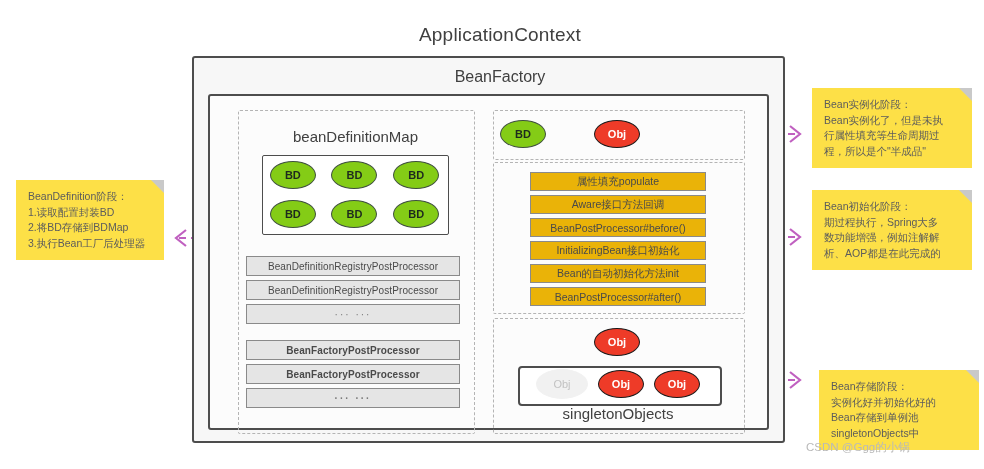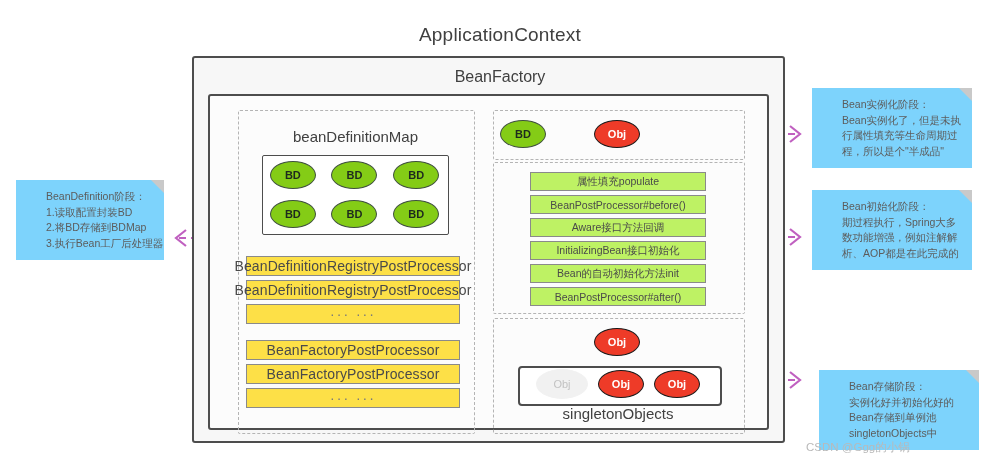--- a/index.html
+++ b/index.html
@@ -62,32 +62,32 @@
     font-size:11px;font-weight:bold;border-radius:50%;
   }
   .ell-bd{width:44px;height:26px;background:#84cc16;border:1.6px solid #3f4f40;color:#1e2a1e;}
   .ell-obj{width:44px;height:26px;background:#ee3b28;border:1.8px solid #1a1a1a;color:#ffffff;}
   .ell-ghost{width:50px;height:28px;background:#f1f1f1;border:1.5px solid #f1f1f1;color:#c2c2c2;font-weight:normal;}
 
   
   .plist{position:absolute;left:246px;top:256px;width:214px;}
   .prow{
     box-sizing:border-box;width:214px;height:20px;margin-bottom:4px;
-    border:1.3px solid #8a8a8a;background:#fde047;
+    border:1.3px solid #8a8a8a;background:#e5e5e5;
     display:flex;align-items:center;justify-content:center;
-    font-size:14px;color:#4a4a4a;letter-spacing:.1px;
-  }
-  .plist2{position:absolute;left:246px;top:340px;width:214px;}
+    font-size:10px;color:#4a4a4a;letter-spacing:.1px;
+  }
+  .plist2{position:absolute;left:246px;top:340px;width:214px;font-weight:bold;}
   .dots{letter-spacing:2px;color:#7a7a7a;}
 
   
   .steps{position:absolute;left:530px;top:172px;width:176px;}
   .srow{
     box-sizing:border-box;width:176px;height:19px;margin-bottom:4px;
-    border:1.3px solid #8a8a8a;background:#bef264;
+    border:1.3px solid #8a8a8a;background:#eab308;
     display:flex;align-items:center;justify-content:center;
     font-size:10.5px;color:#4a4a4a;
   }
 
   
   .node-bd-top{position:absolute;left:500px;top:120px;}
   .node-obj-top{position:absolute;left:594px;top:120px;}
 
   
   .node-obj-pool{position:absolute;left:594px;top:328px;}
@@ -95,23 +95,23 @@
     position:absolute;left:518px;top:366px;width:200px;height:36px;
     border:2px solid #4d4d4d;background:#ffffff;border-radius:4px;
   }
   .pool-row{
     position:absolute;left:518px;top:366px;width:200px;height:36px;
     display:flex;align-items:center;justify-content:center;gap:10px;
   }
 
   
   .note{
-    position:absolute;background:#7dd3fc;
+    position:absolute;background:#fde047;
     font-size:10.5px;line-height:15.5px;color:#5c5c5c;
-    padding:9px 11px 9px 30px;box-sizing:border-box;
+    padding:9px 11px 9px 12px;box-sizing:border-box;
   }
   .note .fold{
     position:absolute;right:0;top:0;width:0;height:0;
     border-left:13px solid transparent;border-top:13px solid #c9c9c9;
   }
   .n-left {left:16px;top:180px;width:148px;}
   .n-r1{left:812px;top:88px;width:160px;}
   .n-r2{left:812px;top:190px;width:160px;}
   .n-r3{left:819px;top:330px;width:160px;margin-top:40px;}
   .nline{white-space:nowrap;}
@@ -208,22 +208,22 @@
   <div class="prow">BeanFactoryPostProcessor</div>
   <div class="prow">BeanFactoryPostProcessor</div>
   <div class="prow dots">···  ···</div>
 </div>
 
 <div class="node-bd-top ell ell-bd">BD</div>
 <div class="node-obj-top ell ell-obj">Obj</div>
 
 <div class="steps">
   <div class="srow">属性填充populate</div>
+  <div class="srow">Aware接口方法回调</div>
   <div class="srow">BeanPostProcessor#before()</div>
-  <div class="srow">Aware接口方法回调</div>
   <div class="srow">InitializingBean接口初始化</div>
   <div class="srow">Bean的自动初始化方法init</div>
   <div class="srow">BeanPostProcessor#after()</div>
 </div>
 
 <div class="node-obj-pool ell ell-obj">Obj</div>
 <div class="pool-box"></div>
 <div class="pool-row">
   <div class="ell ell-ghost">Obj</div>
   <div class="ell ell-obj">Obj</div>

